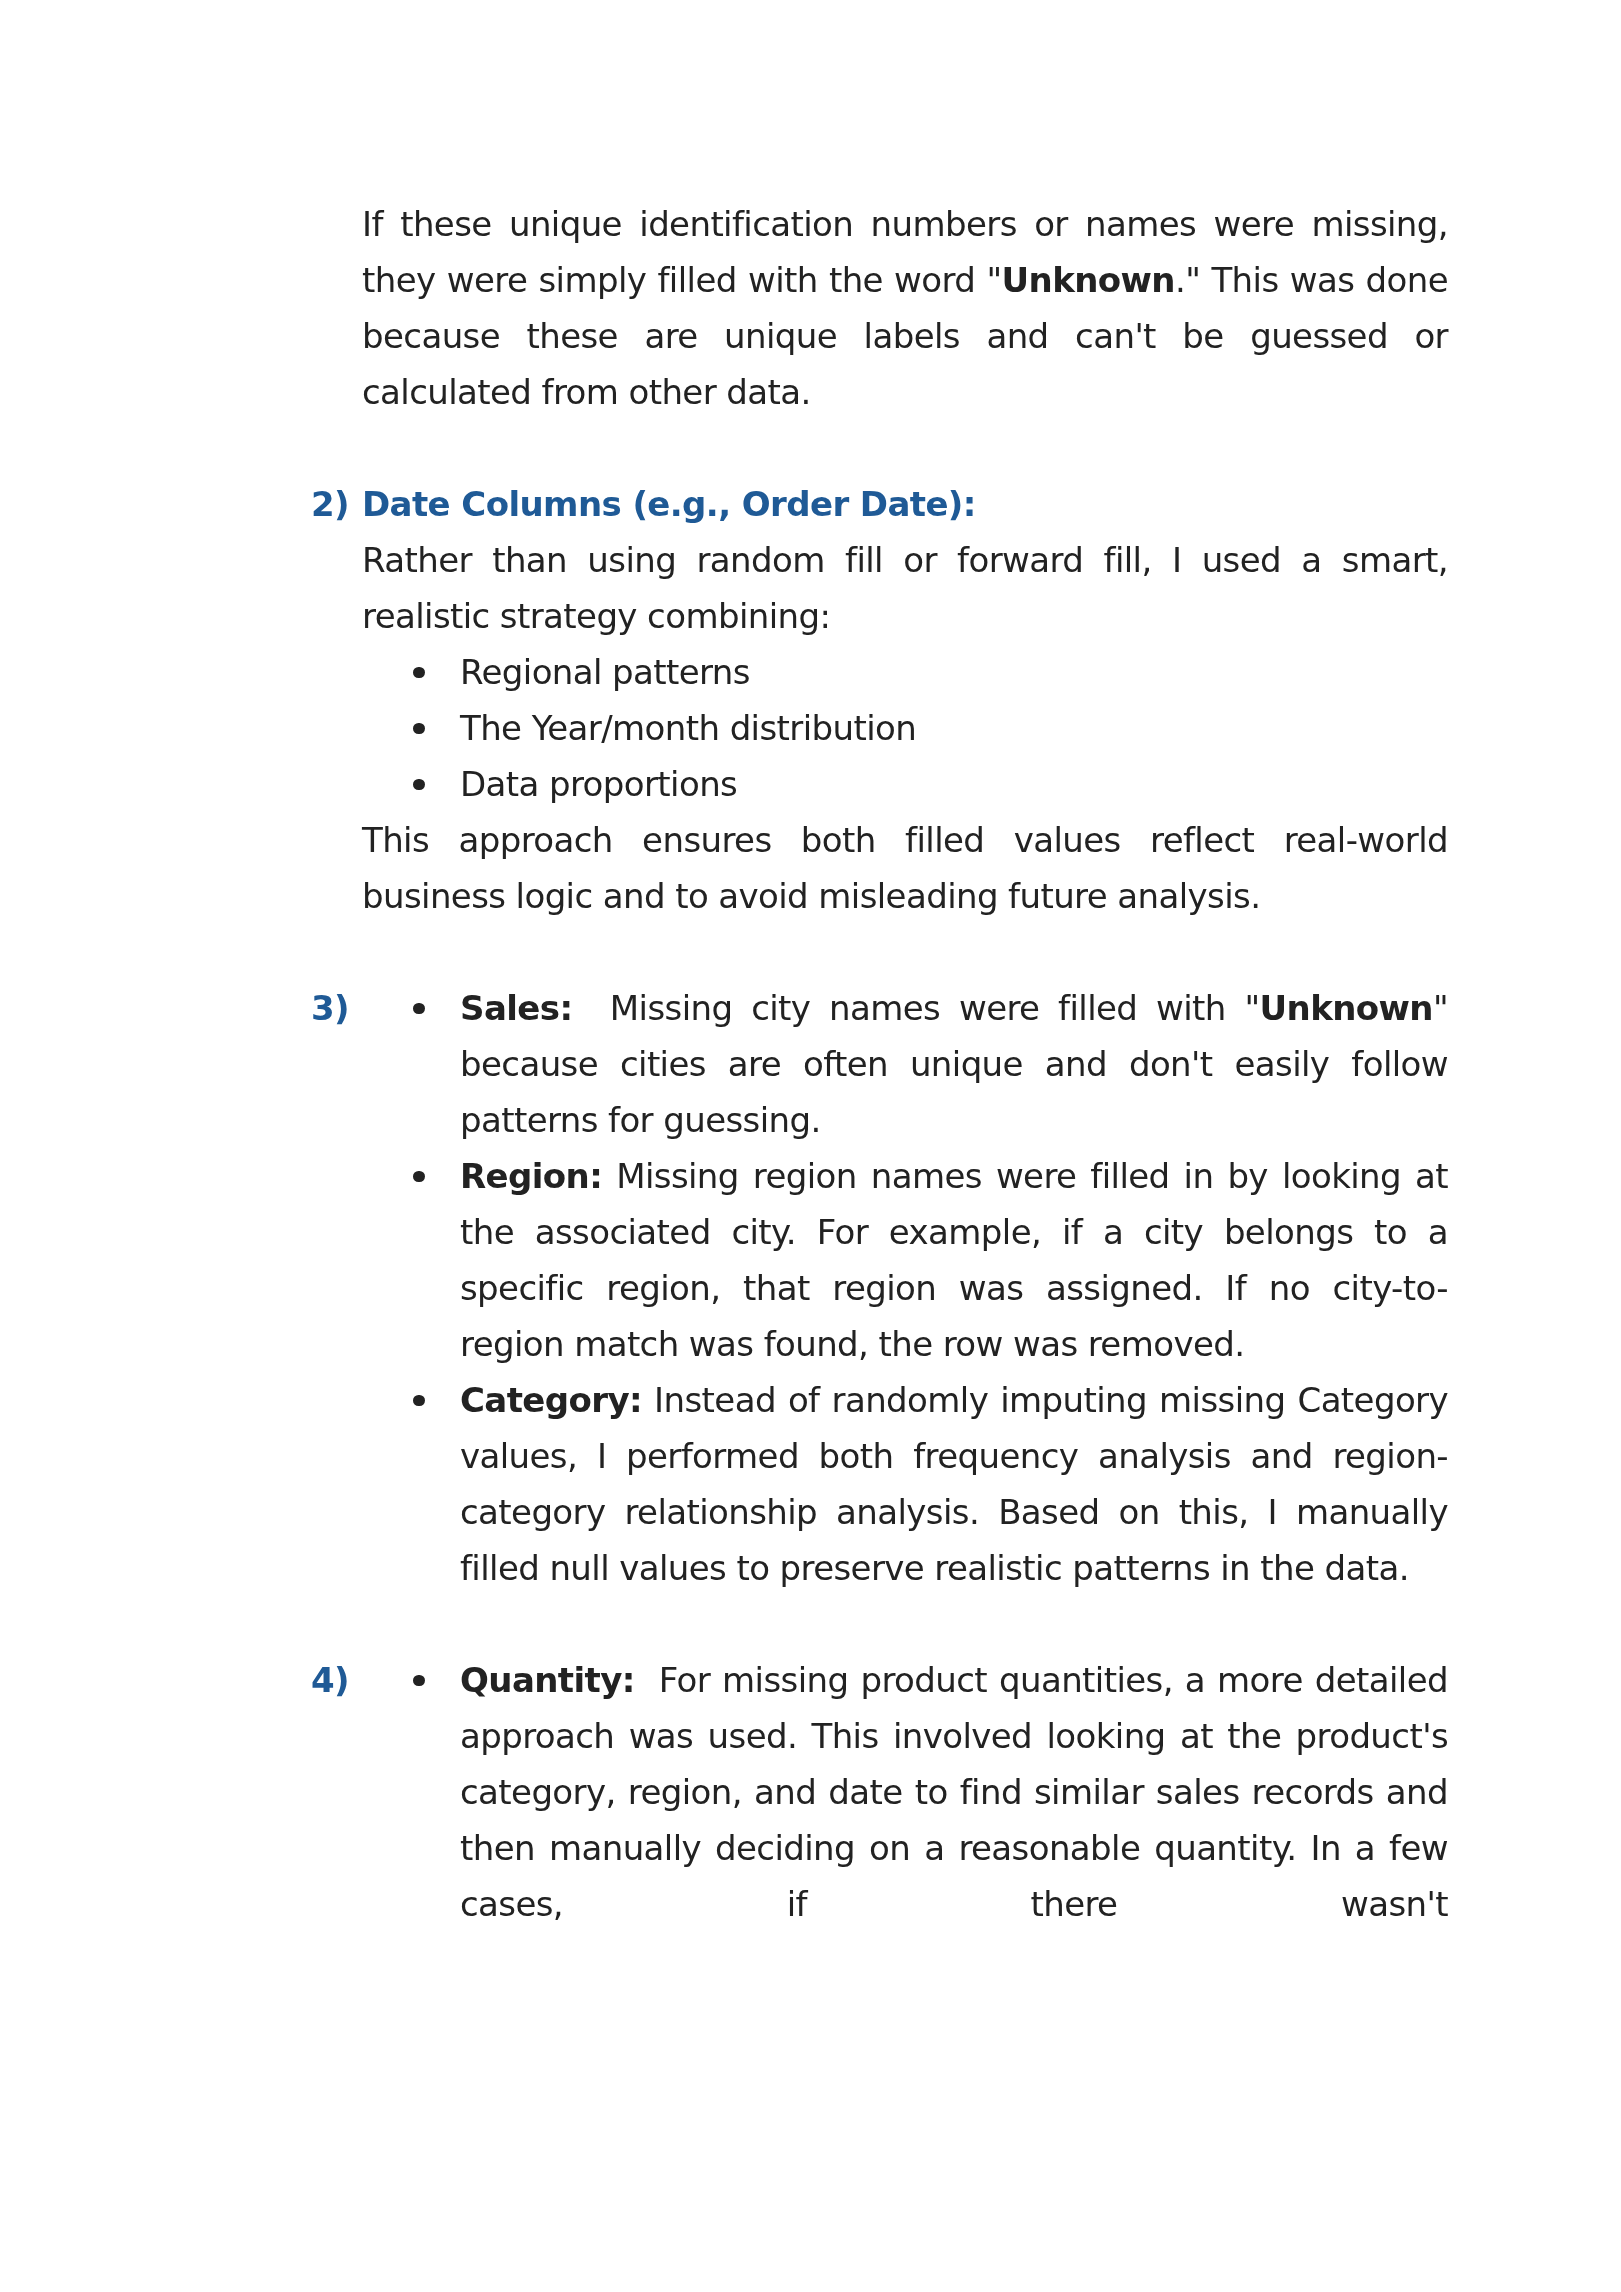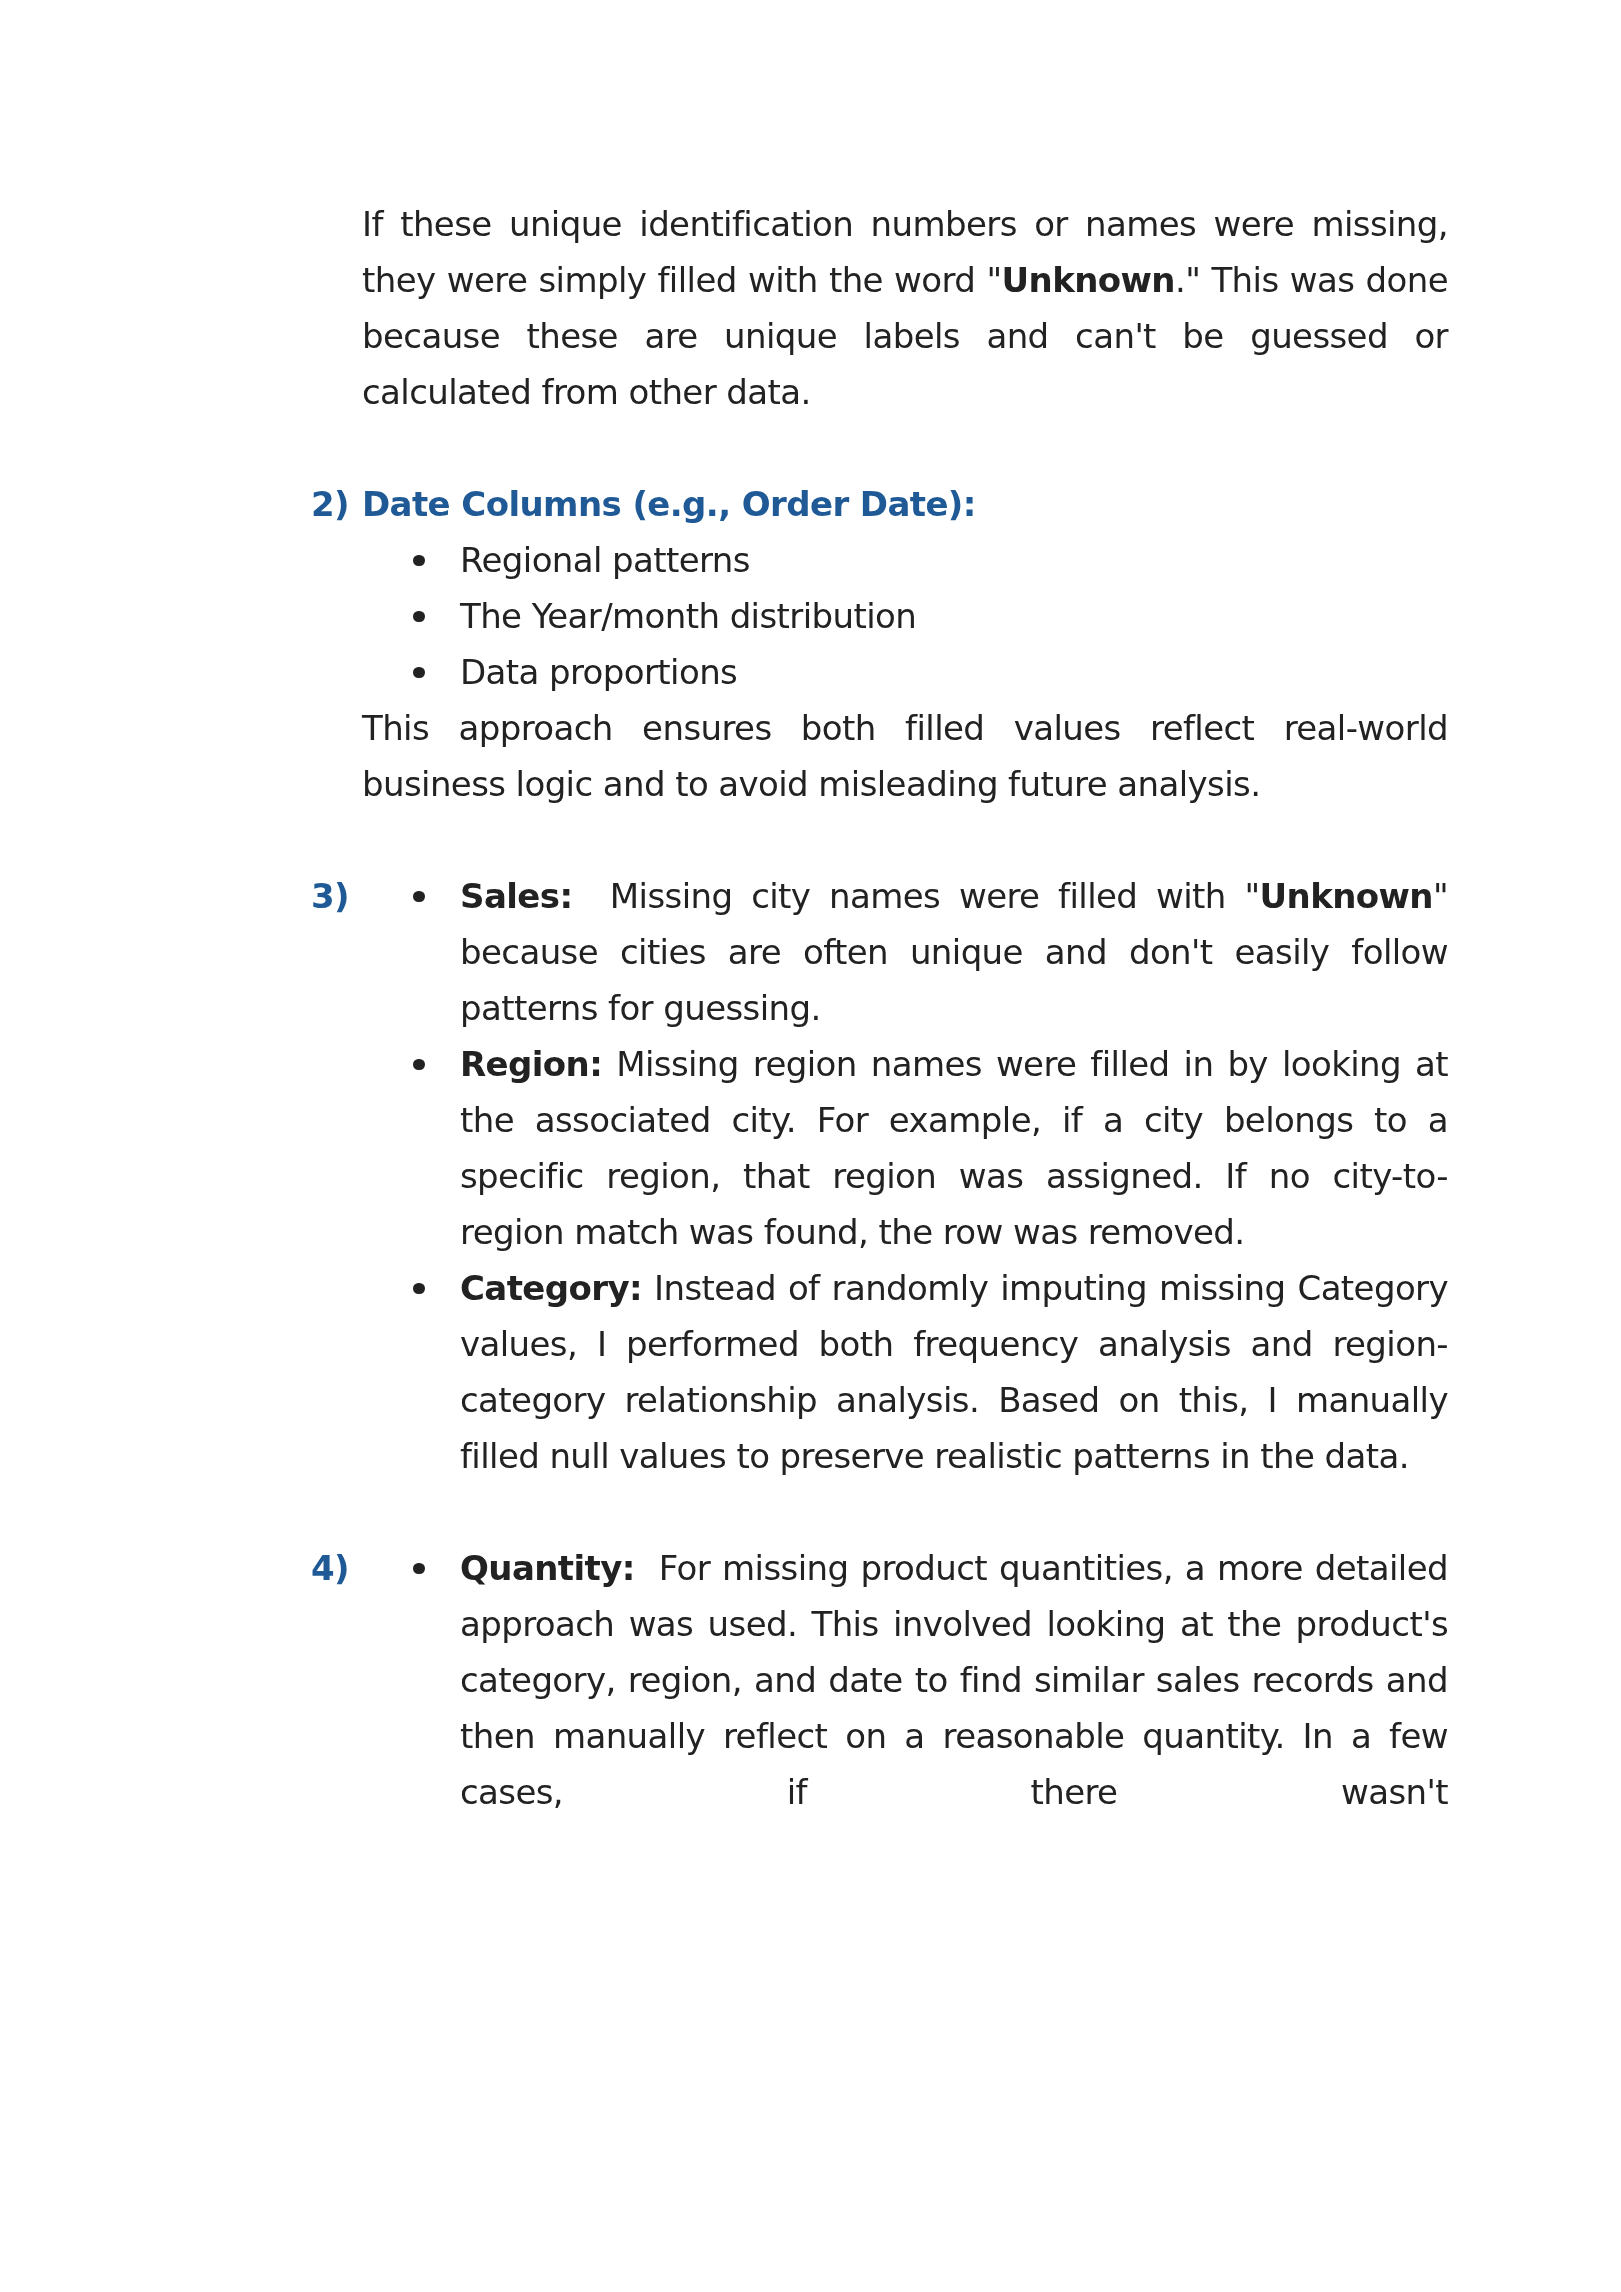--- a/index.html
+++ b/index.html
@@ -25,20 +25,21 @@
   <div class="content">
 
     <p><span>If these unique identification numbers or names were missing, they were simply filled with the word "</span><b>Unknown</b><span>." This was done because these are unique labels and can't be guessed or calculated from other data.</span></p>
 
     <div class="gap"></div>
 
     <div class="heading">
       <span class="num">2)</span>
       <span>Date Columns (e.g., Order Date):</span>
     </div>
+    <p>Rather than using random fill or forward fill, I used a smart, realistic strategy combining:</p>
     <ul class="simple">
       <li><span class="bullet"></span><span>Regional patterns</span></li>
       <li><span class="bullet"></span><span>The Year/month distribution</span></li>
       <li><span class="bullet"></span><span>Data proportions</span></li>
     </ul>
     <p>This approach ensures both filled values reflect real-world business logic and to avoid misleading future analysis.</p>
 
     <div class="gap"></div>
 
     <div class="heading">
@@ -49,18 +50,18 @@
       <li><span class="bullet"></span><b>Region:</b> <span>Missing region names were filled in by looking at the associated city. For example, if a city belongs to a specific region, that region was assigned. If no city-to-region match was found, the row was removed.</span></li>
       <li><span class="bullet"></span><b>Category:</b> <span>Instead of randomly imputing missing Category values, I performed both frequency analysis and region-category relationship analysis. Based on this, I manually filled null values to preserve realistic patterns in the data.</span></li>
     </ul>
 
     <div class="gap"></div>
 
     <div class="heading">
       <span class="num">4)</span>
     </div>
     <ul class="detailed">
-      <li style="text-align-last: justify;"><span class="bullet"></span><b>Quantity:</b>&nbsp; <span>For missing product quantities, a more detailed approach was used. This involved looking at the product's category, region, and date to find similar sales records and then manually reflect on a reasonable quantity. In a few cases, if there wasn't</span></li>
+      <li style="text-align-last: justify;"><span class="bullet"></span><b>Quantity:</b>&nbsp; <span>For missing product quantities, a more detailed approach was used. This involved looking at the product's category, region, and date to find similar sales records and then manually deciding on a reasonable quantity. In a few cases, if there wasn't</span></li>
     </ul>
 
   </div>
 </div>
 
 
 </body></html>

